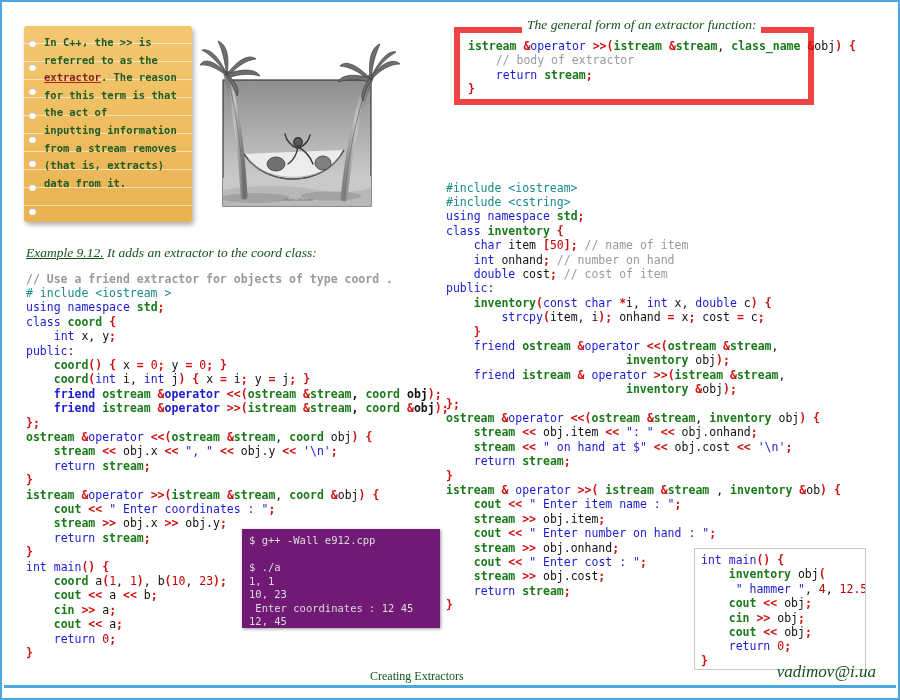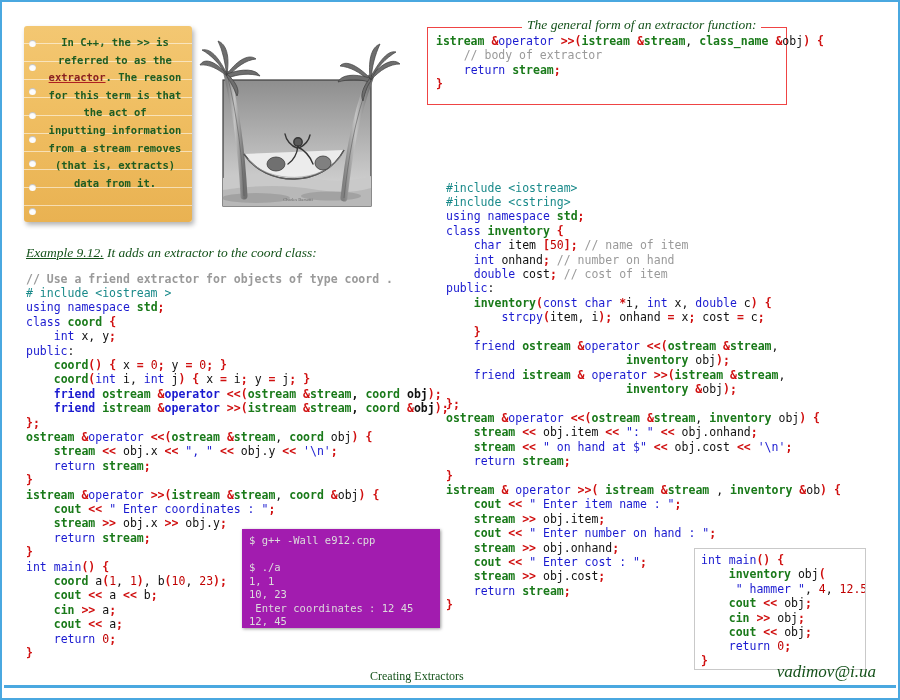--- a/index.html
+++ b/index.html
@@ -25,42 +25,42 @@
         background:linear-gradient(180deg,#f3c772 0%,#f0bf63 40%,#e9b252 100%);
         border-radius:3px;box-shadow:2px 3px 5px rgba(0,0,0,.30);overflow:hidden;}
   #note .rules{position:absolute;left:0;top:0;right:0;bottom:0;
         background:repeating-linear-gradient(180deg,rgba(255,255,255,0) 0px,rgba(255,255,255,0) 17px,
                    rgba(255,255,255,.55) 17px,rgba(255,255,255,.55) 18px);}
   #note .holes{position:absolute;left:5px;top:14px;width:10px;height:180px;}
   #note .holes i{display:block;width:7px;height:7px;border-radius:50%;background:#fdfdfd;
         margin-bottom:17px;box-shadow:inset 0 1px 1px rgba(0,0,0,.25);}
   #note .txt{position:absolute;left:20px;top:8px;width:142px;
         font-family:"DejaVu Sans Mono","Liberation Mono",monospace;font-size:10.5px;line-height:17.6px;
-        color:#1d5c22;font-weight:bold;white-space:pre-wrap;text-align:center;}
+        color:#1d5c22;font-weight:bold;white-space:pre-wrap;}
   #note .txt u{text-decoration:underline;text-decoration-color:#b02020;color:#8a2020;}
 
   
   #cartoon{position:absolute;left:196px;top:36px;width:210px;height:196px;}
 
   
   #ex912cap{position:absolute;left:24px;top:243px;width:415px;
         font-family:"Liberation Serif",serif;font-style:italic;font-size:13.5px;color:#14521a;}
   #ex912cap u{text-decoration:underline;margin-top:28px;}
   #leftcode{position:absolute;left:24px;top:258px;width:425px;}
 
   
-  #term{position:absolute;left:240px;top:527px;width:198px;height:99px;background:#a21caf;
+  #term{position:absolute;left:240px;top:527px;width:198px;height:99px;background:#701a75;
         box-shadow:1px 1px 3px rgba(0,0,0,.4);overflow:hidden;}
   #term pre{margin:0;padding:5px 0 0 7px;color:#dcdcdc;
         font-family:"DejaVu Sans Mono","Liberation Mono",monospace;font-size:10.5px;line-height:13.5px;
         white-space:pre;}
 
   
-  #genbox{position:absolute;left:425px;top:25px;width:360px;height:78px;
-          border:1px solid #ef4444;box-sizing:border-box;}
+  #genbox{position:absolute;left:452px;top:25px;width:360px;height:78px;
+          border:6px solid #ef4444;box-sizing:border-box;}
   #genlegend{position:absolute;left:520px;top:15px;background:#fff;padding:0 5px;
           font-family:"Liberation Serif",serif;font-style:italic;font-size:13.5px;color:#14521a;
           white-space:nowrap;}
   #genbox pre{margin:0;padding:6px 0 0 8px;}
 
   #ex913cap{position:absolute;left:444px;top:113px;width:430px;
         font-family:"Liberation Serif",serif;font-style:italic;font-size:13.2px;line-height:16.5px;color:#14521a;}
   #ex913cap u{text-decoration:underline;}
   #ex913cap b{font-weight:bold;font-style:italic;}
   #rightcode{position:absolute;left:444px;top:167px;width:445px;}

